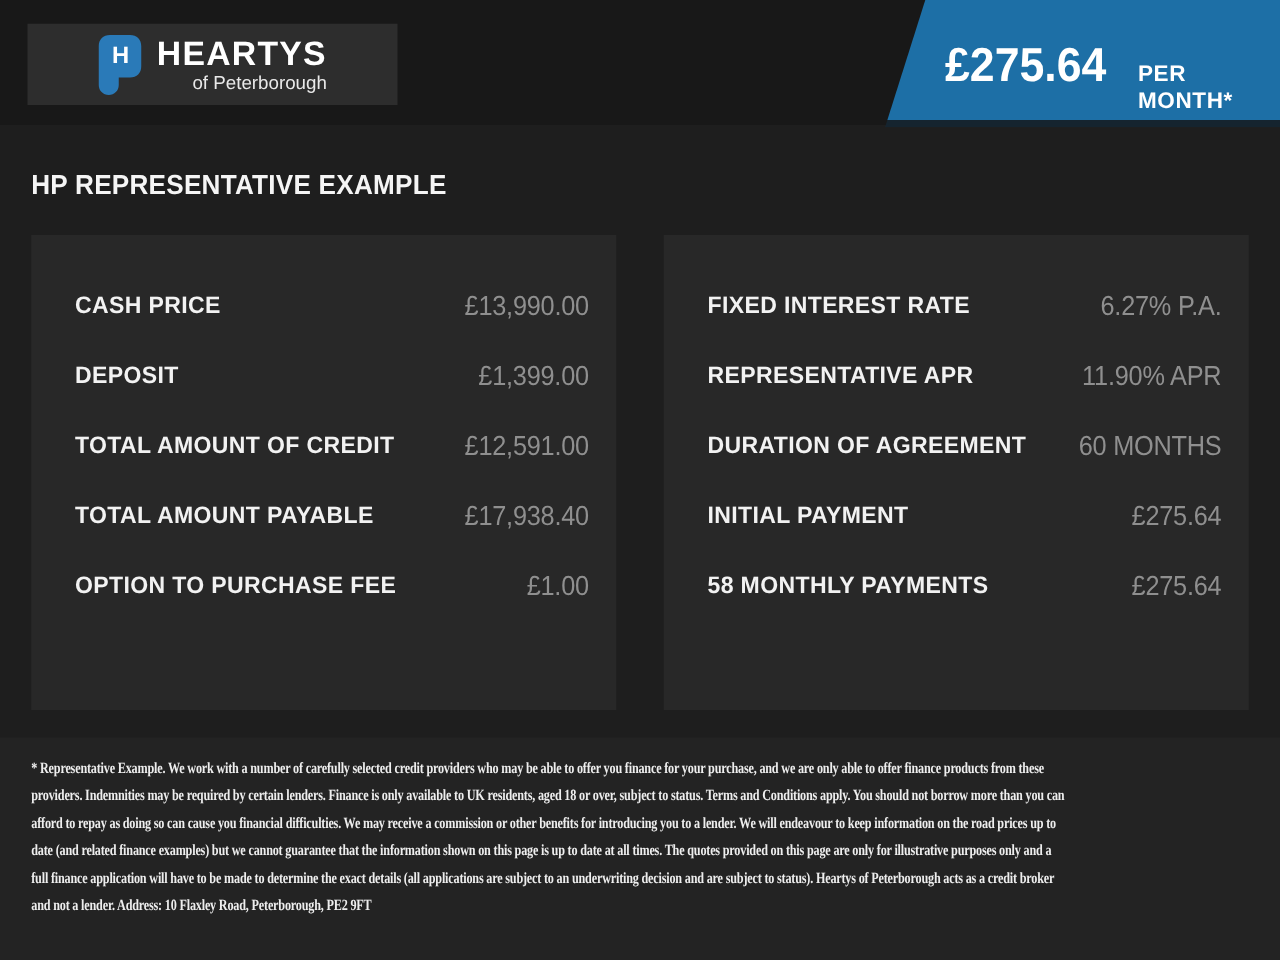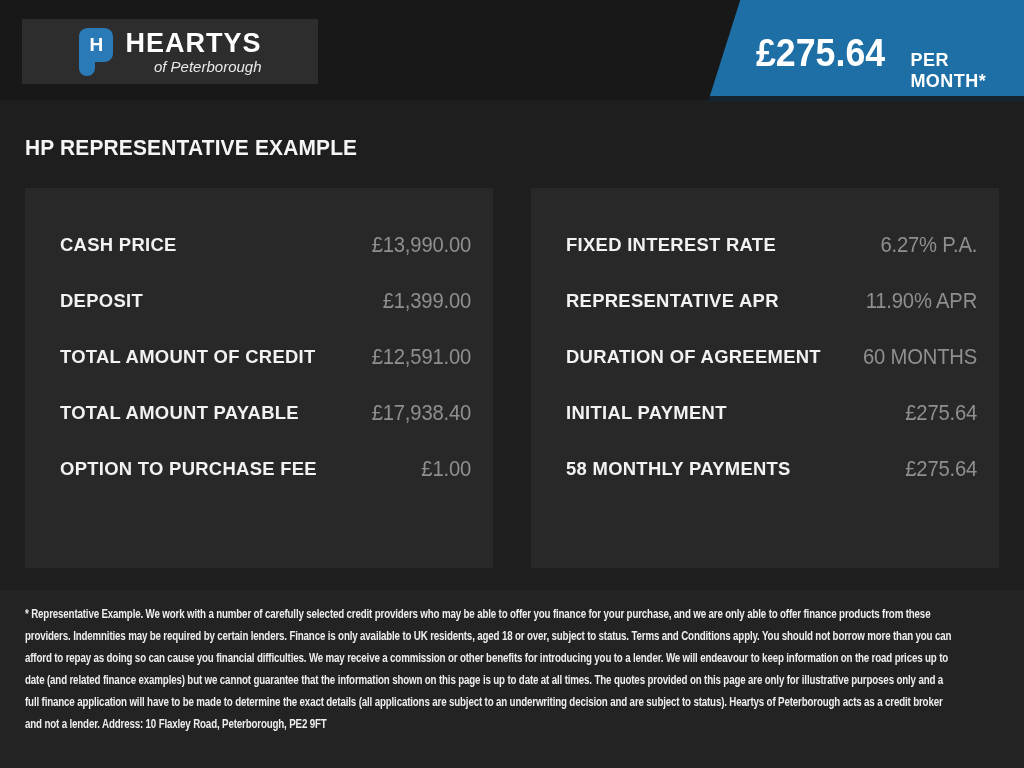--- a/index.html
+++ b/index.html
@@ -33,21 +33,21 @@
     position:absolute; top:7px; left:0; width:36px;
     text-align:center;
     color:#ffffff; font-weight:bold; font-size:19px; line-height:22px;
   }
   .logo-text { display:flex; flex-direction:column; align-items:flex-end; }
   .logo-name {
     color:#ffffff; font-weight:bold; font-size:27px; line-height:28px;
     letter-spacing:1px;
   }
   .logo-tagline {
-    color:#e9e9e9; font-style:italic; font-size:15px; line-height:17px;
+    color:#e9e9e9; font-size:15px; line-height:17px;
     margin-top:1px;
   }
 
   .price-banner {
     position:absolute;
     right:0; top:0;
     width:316px; height:102px;
     background:linear-gradient(to bottom, #1d6fa6 0px, #1d6fa6 96px, #15242f 96px);
     clip-path:polygon(10.2% 0, 100% 0, 100% 100%, 0 100%);
     display:flex;
@@ -101,20 +101,21 @@
     transform:scaleX(0.92); transform-origin:right center;
     white-space:nowrap;
   }
 
   
   .footer {
     position:absolute;
     left:0; right:0; top:590px; bottom:0;
     background:#232323;
     padding:13px 0 0 25px;
+    font-family:Liberation Serif, serif;
   }
   .footer .fline {
     color:#eeeeee;
     font-weight:bold;
     font-size:12.5px;
     line-height:22px;
     letter-spacing:-0.2px;
     white-space:nowrap;
     transform:scaleX(0.78);
     transform-origin:0 50%;

